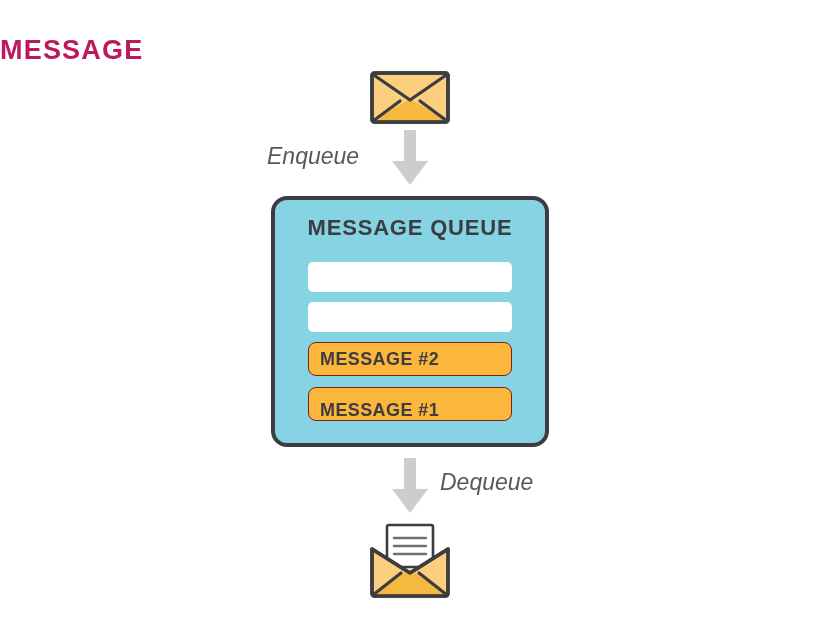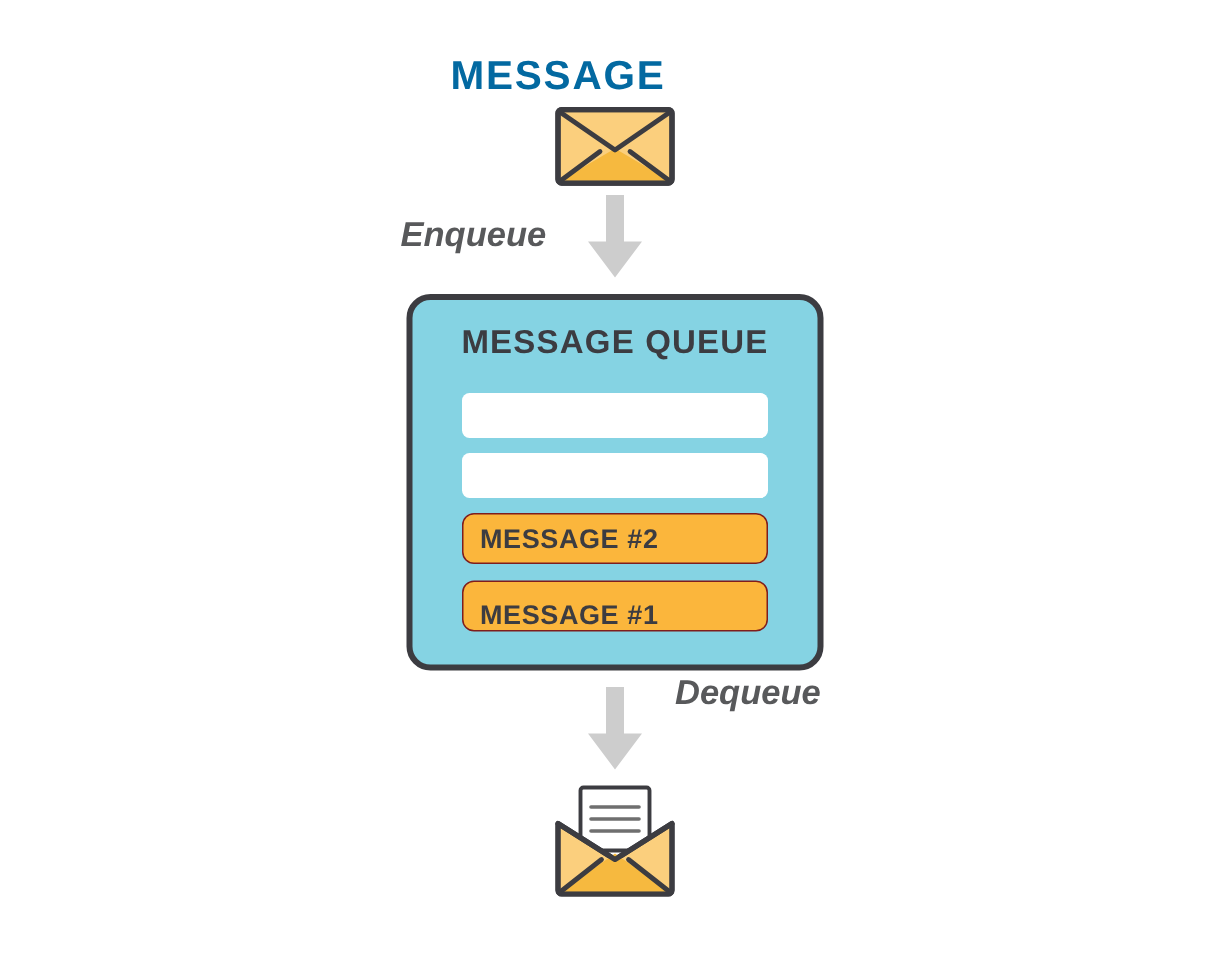--- a/index.html
+++ b/index.html
@@ -19,25 +19,24 @@
     position: absolute;
     inset: 0;
   }
 
   
   .msg-title {
     position: absolute;
     left: 0;
     top: 34px;
     width: 744px;
-    text-align: center;
     font-size: 27px;
     font-weight: bold;
     letter-spacing: 1.2px;
-    color: #0369a1;
+    color: #be185d;
     line-height: 32px;
     white-space: nowrap;
   }
 
   
   .env-closed {
     position: absolute;
     left: 370px;
     top: 71px;
     width: 80px;
@@ -59,28 +58,28 @@
     height: 56px;
   }
   .arrow svg { display: block; width: 100%; height: 100%; }
   .arrow-enqueue { left: 391px; top: 130px; }
   .arrow-dequeue { left: 391px; top: 458px; }
 
   
   .flow-label {
     position: absolute;
     font-size: 23px;
-    font-weight: bold;
+    font-weight: normal;
     font-style: italic;
     color: #58595b;
     line-height: 28px;
     white-space: nowrap;
   }
   .label-enqueue { left: 267px; top: 142px; }
-  .label-dequeue { left: 440px; top: 447px; margin-left: 10px; }
+  .label-dequeue { left: 440px; top: 468px; }
 
   
   .queue-box {
     position: absolute;
     left: 271px;
     top: 196px;
     width: 278px;
     height: 251px;
     box-sizing: border-box;
     background: #85d3e3;

